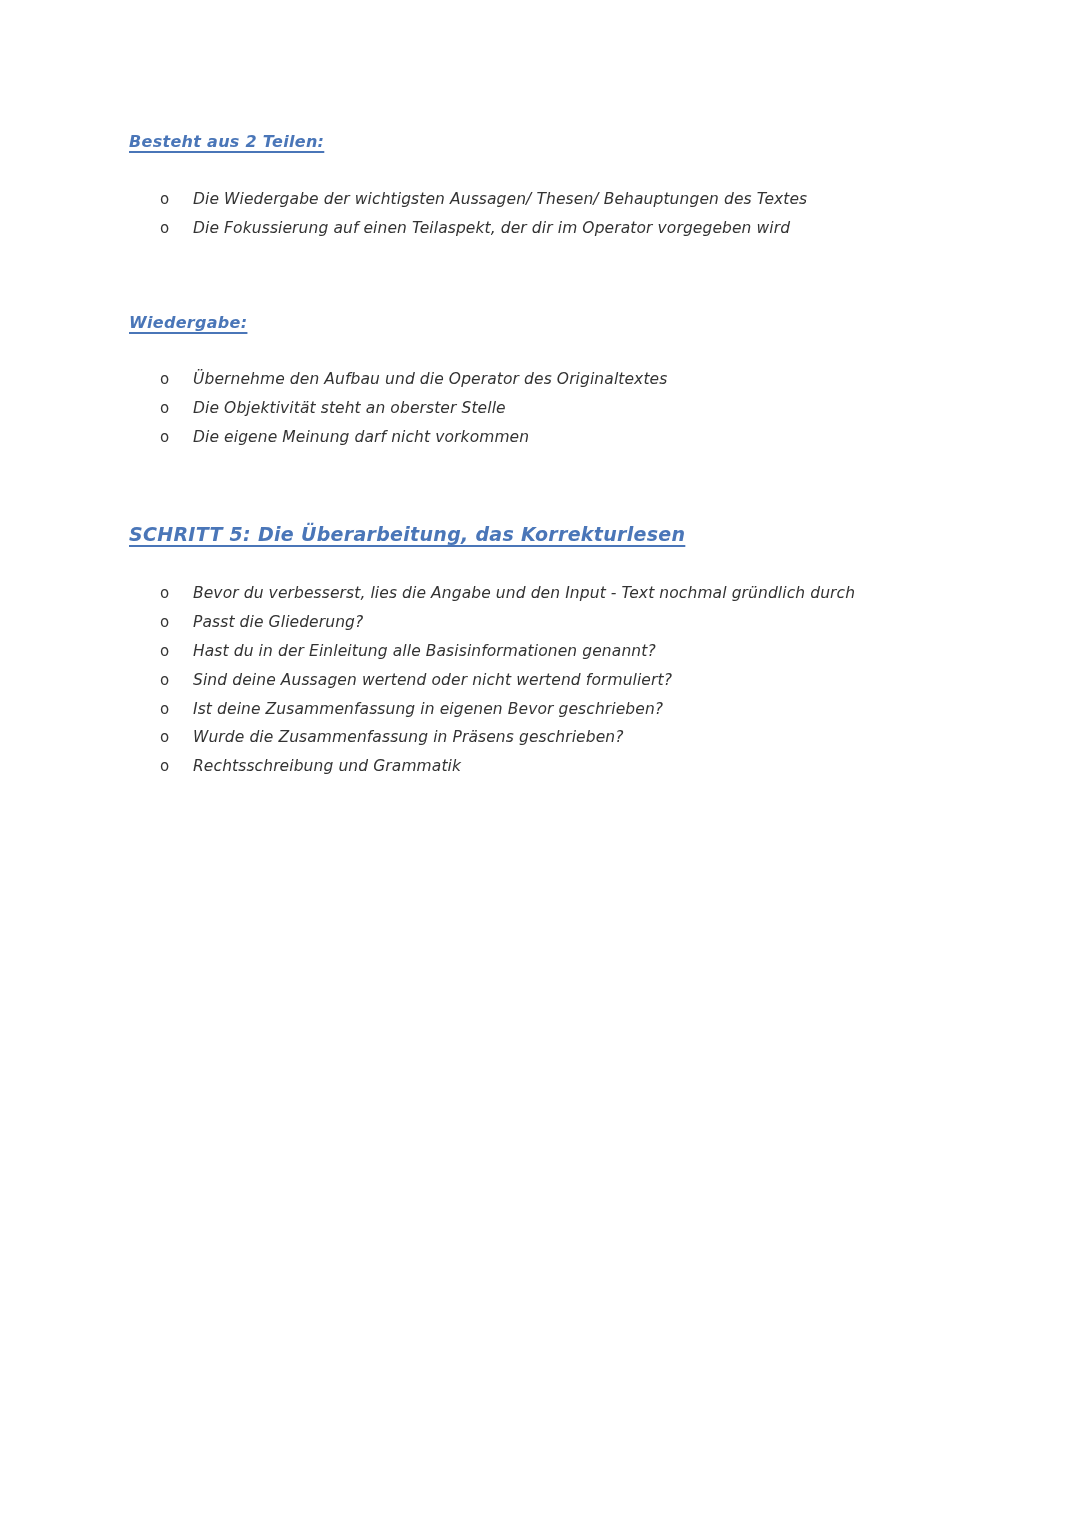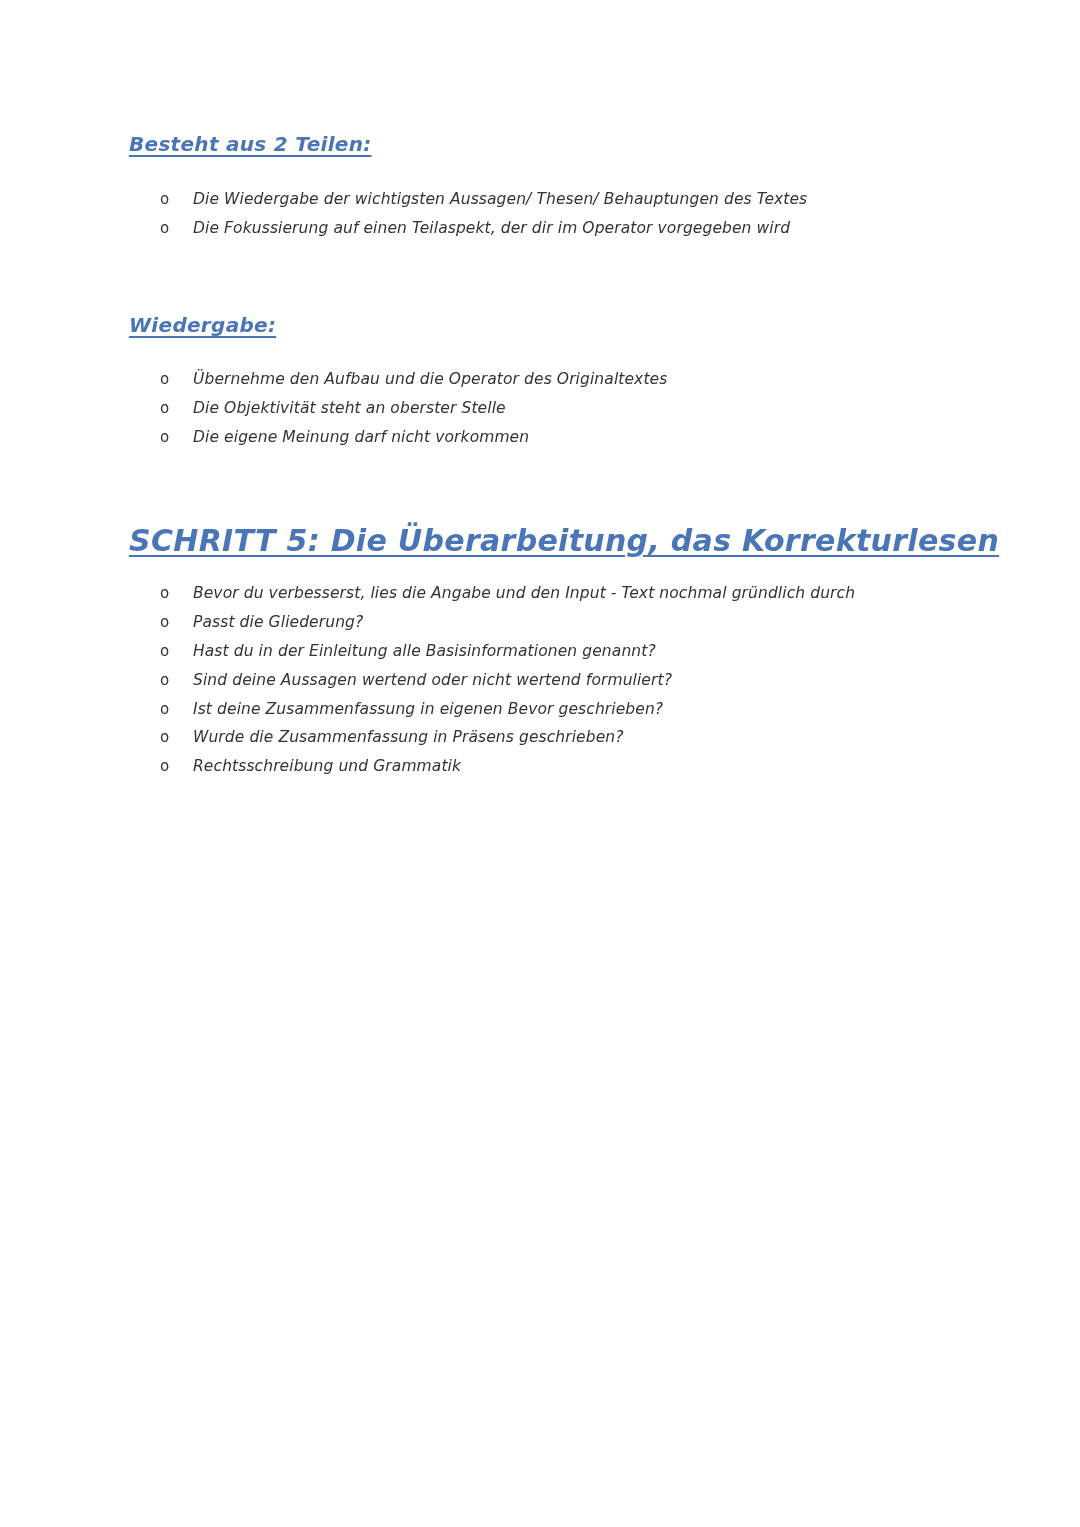--- a/index.html
+++ b/index.html
@@ -1,22 +1,22 @@
 <!DOCTYPE html>
 <html><head>
 <meta charset="utf-8">
 <style>
   html, body { margin: 0; padding: 0; background: #ffffff; }
   body { width: 1080px; height: 1527px; position: relative; overflow: hidden;
          font-family: "DejaVu Sans", sans-serif; color: #2f2f2f; }
   .heading { position: absolute; left: 129px; color: #4a76b8; font-style: italic;
              text-decoration: underline; text-underline-offset: 4px; text-decoration-thickness: 1.5px;
              margin: 0; font-weight: normal; white-space: nowrap; }
-  .h-sub { font-size: 20px; font-weight: bold; letter-spacing: 0.3px; }
-  .h-main { font-size: 30px; font-weight: bold; letter-spacing: 0.3px; }
+  .h-sub { font-size: 16px; font-weight: bold; letter-spacing: 0.3px; }
+  .h-main { font-size: 19px; font-weight: bold; letter-spacing: 0.3px; }
   ul.bullets { position: absolute; left: 160px; margin: 0; padding: 0; list-style: none; }
   ul.bullets li { height: 28.8px; display: flex; align-items: center; white-space: nowrap;
                   font-size: 15.5px; font-style: italic; color: #333; letter-spacing: 0.1px; }
   .bullet { width: 33px; font-style: normal; font-size: 15px; color: #333; }
 </style>
 </head>
 <body>
 
 <h2 class="heading h-sub" style="top:132px;">Besteht aus 2 Teilen:</h2>
 <ul class="bullets" style="top:185px;">

